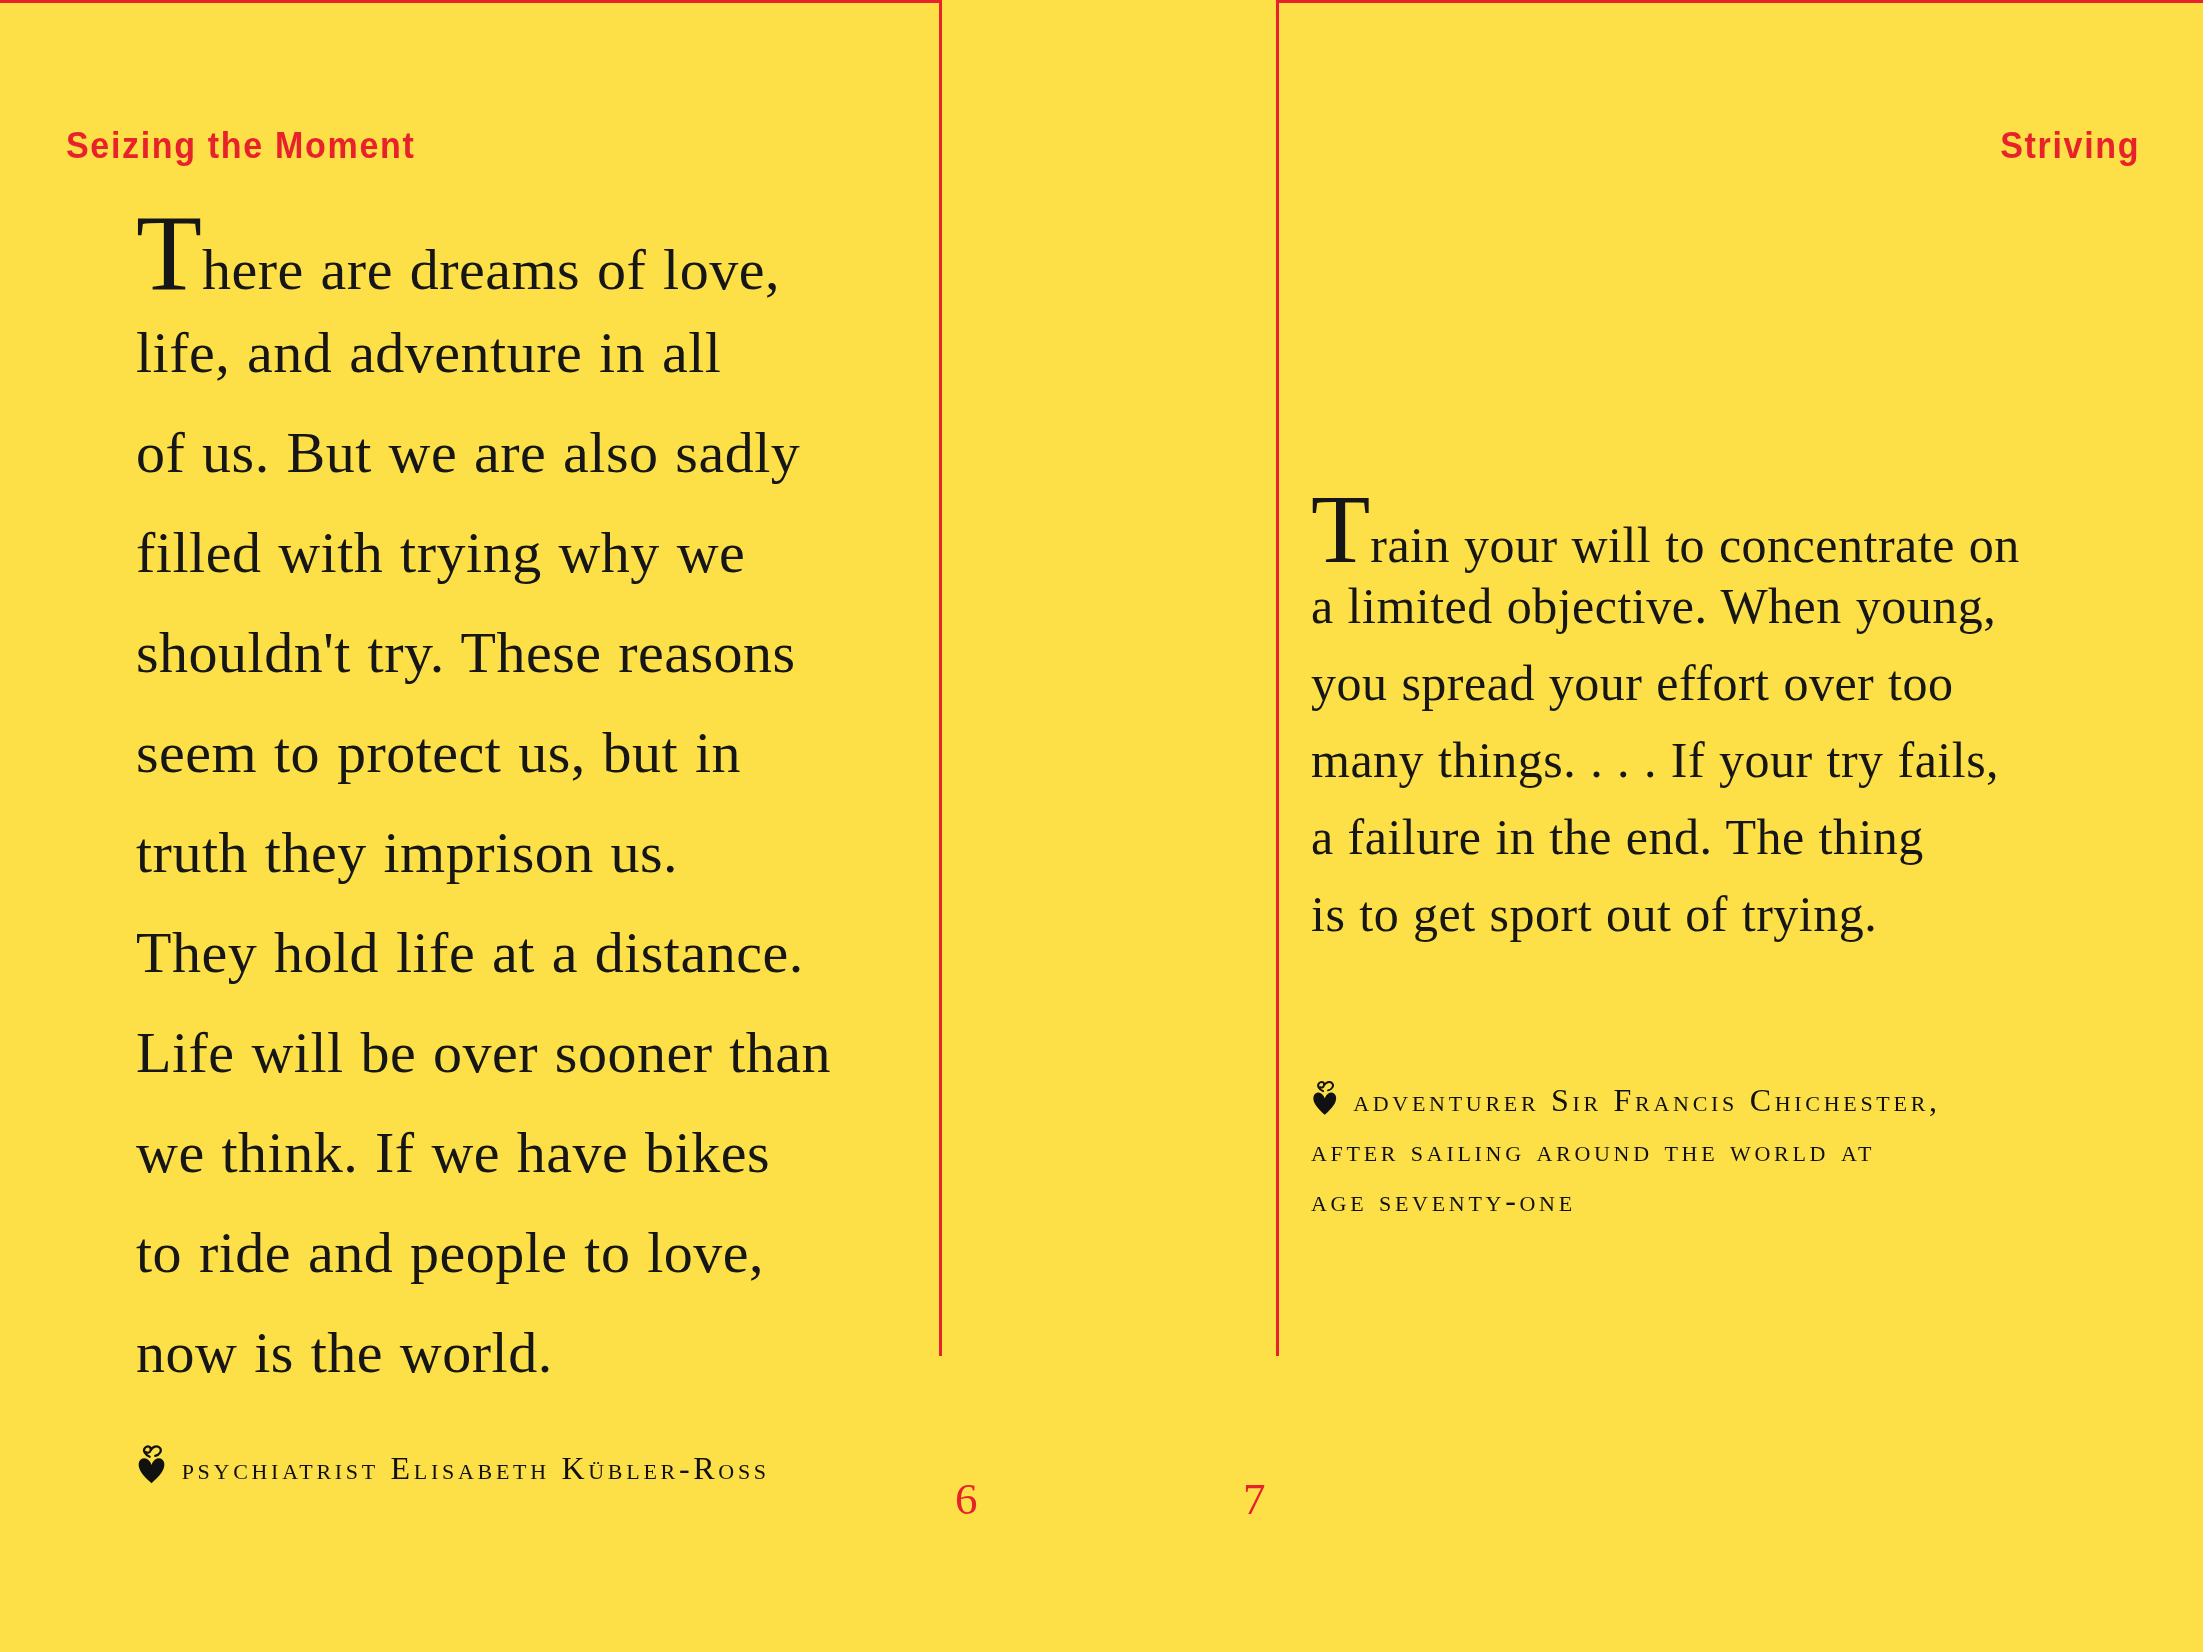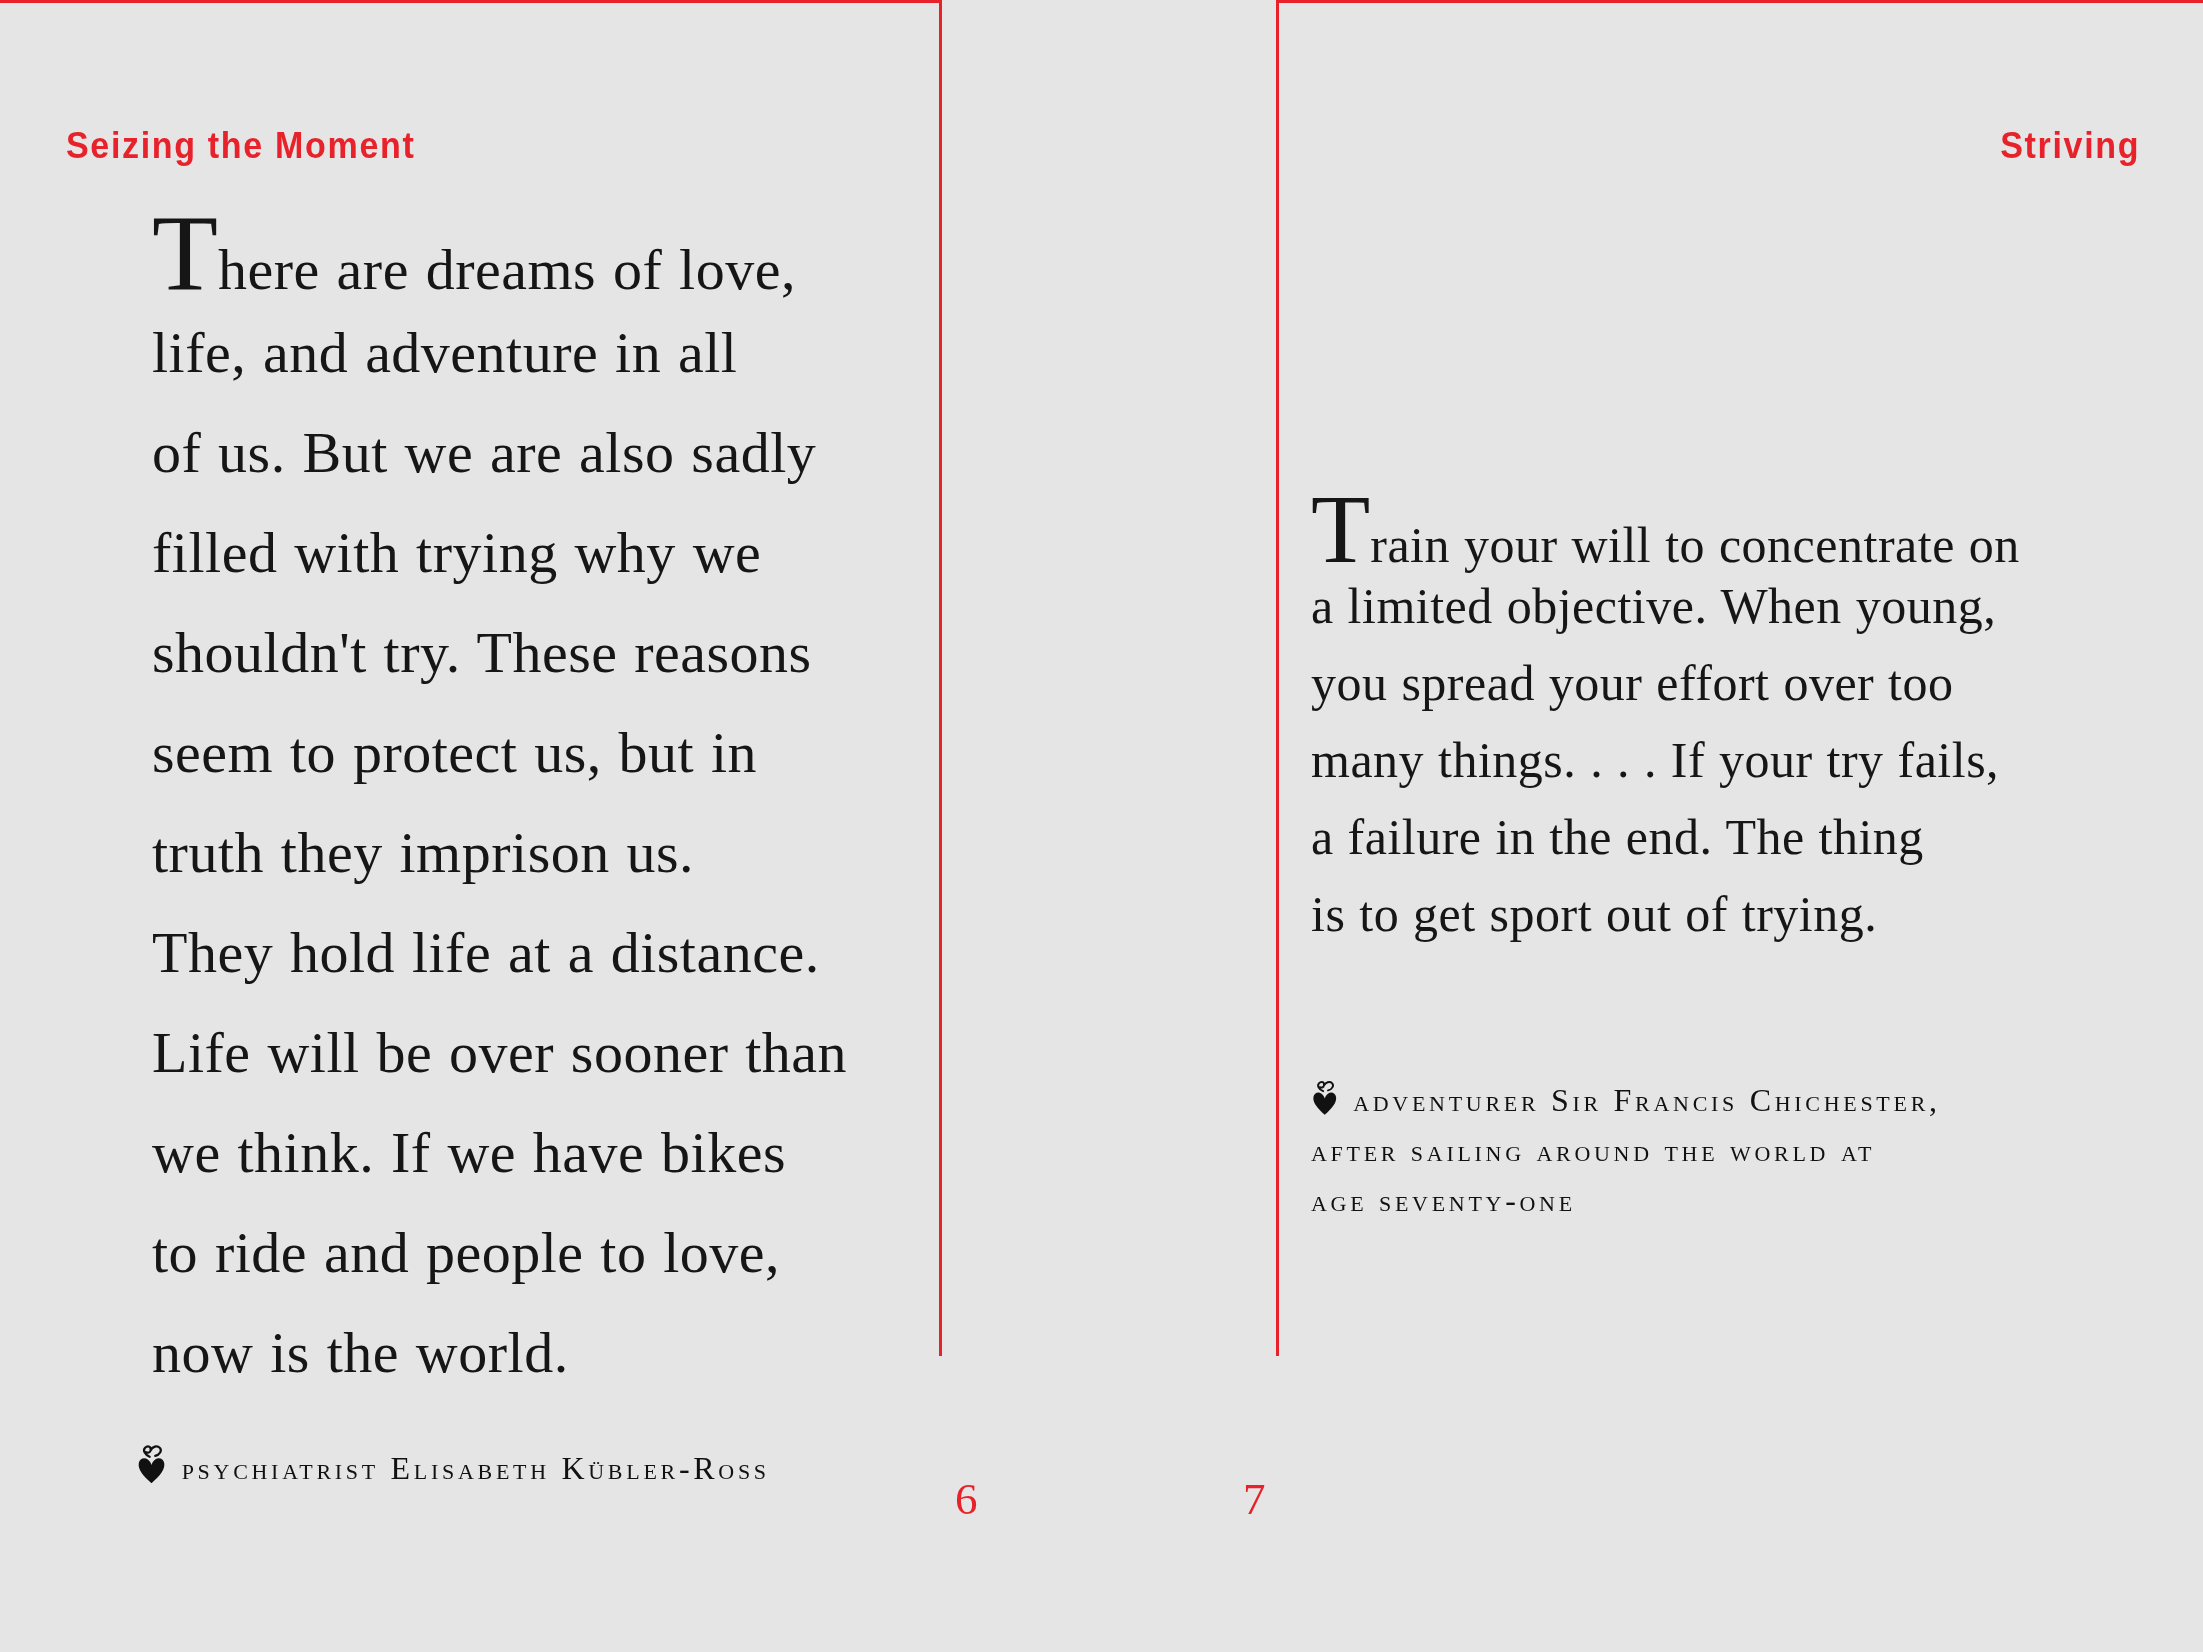--- a/index.html
+++ b/index.html
@@ -1,19 +1,19 @@
 <!DOCTYPE html>
 <html style="--accent: #e8222b;font-size:14.7px"><head>
 <meta charset="utf-8">
 <style>
   html,body{margin:0;padding:0;background:#ffffff;}
   #page{
     position:relative;
     width:2204px;height:1653px;
-    background:#e5e5e5;
+    background:#fde047;
     overflow:hidden;
     font-family:"Liberation Serif","DejaVu Serif",serif;
     color:#161616;
   }
   
   .rule{position:absolute;background:var(--accent,#e8222b);}
   #rule-h-left{left:0;top:174;width:942px;height:2.8px;}
   #rule-v-left{left:939px;top:174;width:2.8px;height:1356px;}
   #rule-h-right{left:1276px;top:174;width:927px;height:2.8px;}
   #rule-v-right{left:1276px;top:174;width:2.8px;height:1356px;}
@@ -25,21 +25,21 @@
     font-size:37px;
     letter-spacing:1.8px;
     color:var(--accent,#e8222b);
     white-space:nowrap;
     line-height:37px;
   }
   #head-left{left:66px;top:127px;transform:scaleX(0.92);transform-origin:left bottom;}
   #head-right{right:64px;top:127px;transform:scaleX(0.92);transform-origin:right bottom;}
   
   .quote{position:absolute;white-space:nowrap;}
-  #quote-left{left:152px;top:203px;width:854px;}
+  #quote-left{left:136px;top:203px;width:854px;}
   #quote-left .line{height:100px;line-height:100px;font-size:58px;letter-spacing:0.5px;word-spacing:1.8px;}
   #quote-left .initial{font-size:108px;letter-spacing:0;}
   #quote-right{left:1311px;top:491px;width:826px;}
   #quote-right .line{height:77px;line-height:77px;font-size:50px;letter-spacing:0.5px;word-spacing:0.9px;}
   #quote-right .initial{font-size:97px;letter-spacing:0;}
   
   .attr{
     position:absolute;
     font-variant:small-caps;
     font-size:32px;

